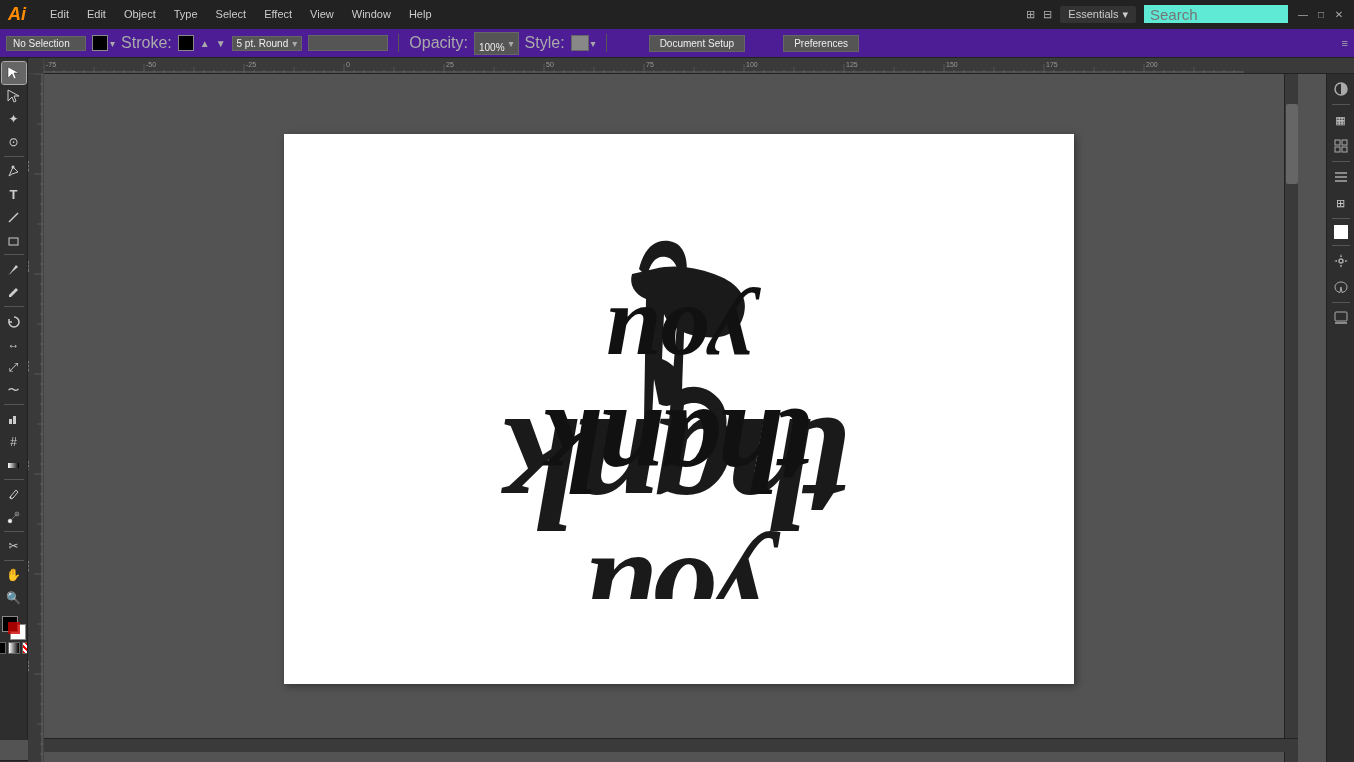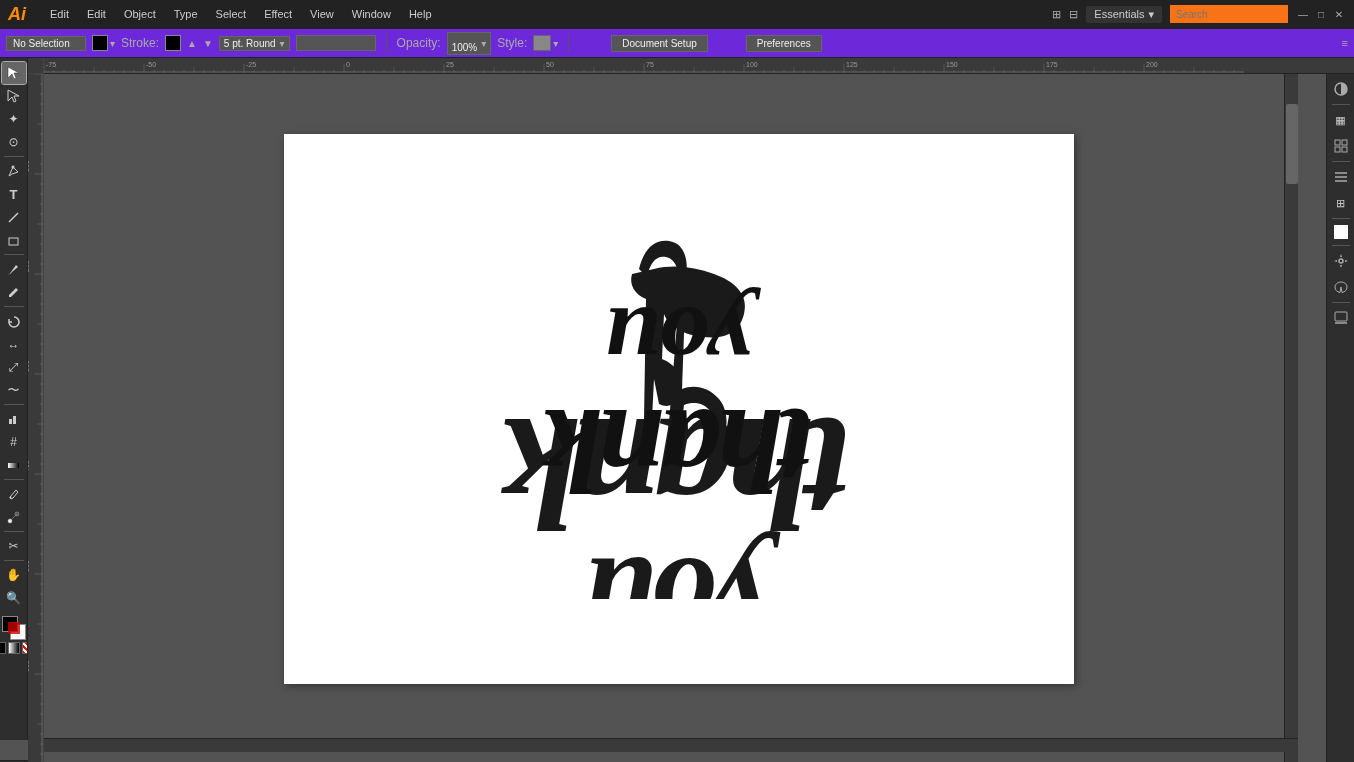--- a/index.html
+++ b/index.html
@@ -15,34 +15,34 @@
       justify-content: space-between;
     }
     #title-bar .left { display: flex; align-items: center; gap: 12px; }
     #title-bar .app-logo { color: #FF8C00; font-size: 18px; font-style: italic; font-weight: bold; margin-right: 4px; }
     #title-bar .menu-bar { display: flex; gap: 2px; }
     #title-bar .menu-item { padding: 2px 8px; color: #ccc; cursor: pointer; font-size: 11px; }
     #title-bar .right { display: flex; align-items: center; gap: 8px; }
     #title-bar .window-controls { display: flex; gap: 4px; }
     #title-bar .win-btn { width: 14px; height: 14px; display: flex; align-items: center; justify-content: center; color: #aaa; font-size: 10px; cursor: pointer; }
     #title-bar .essentials { display: flex; align-items: center; gap: 4px; background: #333; padding: 2px 8px; border-radius: 2px; color: #ccc; font-size: 11px; }
-    #title-bar .search-box { background: #f97316; color: #333; padding: 2px 6px; border: none; font-size: 10px; width: 118px; height: 18px; }
+    #title-bar .search-box { background: #5eead4; color: #333; padding: 2px 6px; border: none; font-size: 15px; width: 144px; height: 18px; }
 
     
     #control-bar {
       height: 30px;
-      background: #6d28d9;
+      background: #4c1d95;
       display: flex;
       align-items: center;
       padding: 0 6px;
       gap: 6px;
       border-top: 1px solid #222;
       border-bottom: 1px solid #222;
     }
-    #control-bar .ctrl-label { color: #aaa; font-size: 12px; }
+    #control-bar .ctrl-label { color: #aaa; font-size: 16px; }
     #control-bar .ctrl-value { background: #555; color: #eee; border: 1px solid #666; padding: 1px 4px; font-size: 10px; min-width: 30px; }
     #control-bar .ctrl-btn { background: #555; color: #eee; border: 1px solid #666; padding: 2px 10px; font-size: 10px; cursor: pointer; margin-left: 32px; }
     #control-bar .separator { width: 1px; height: 18px; background: #555; margin: 0 4px; }
 
     
     #main {
       display: flex;
       height: calc(762px - 28px - 30px - 22px);
     }
 

